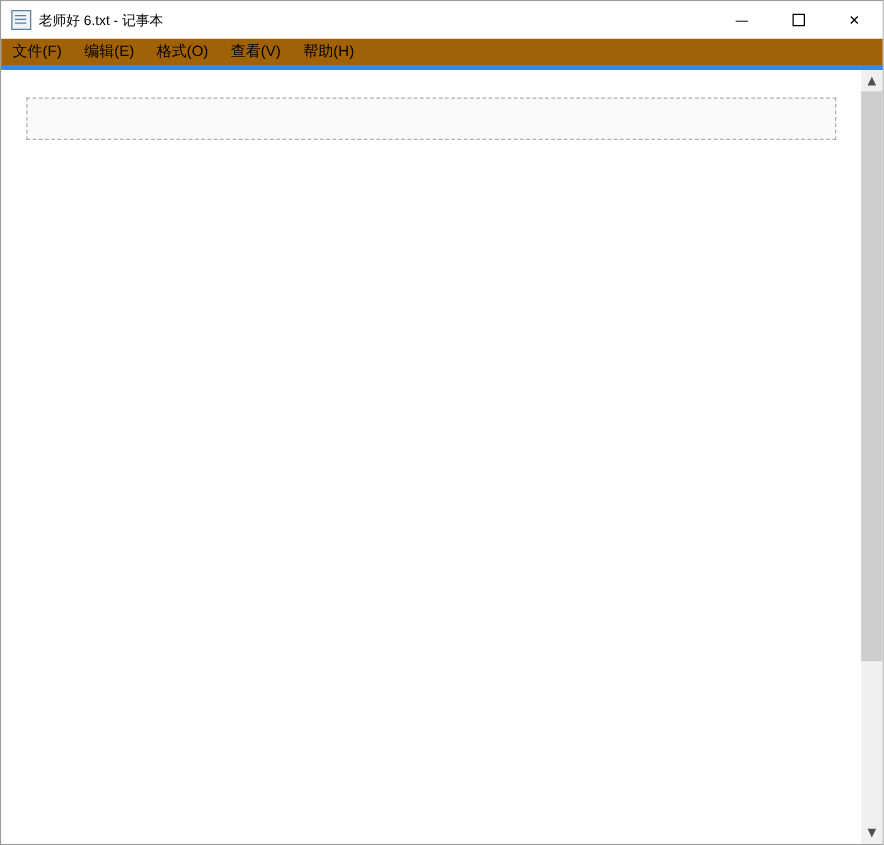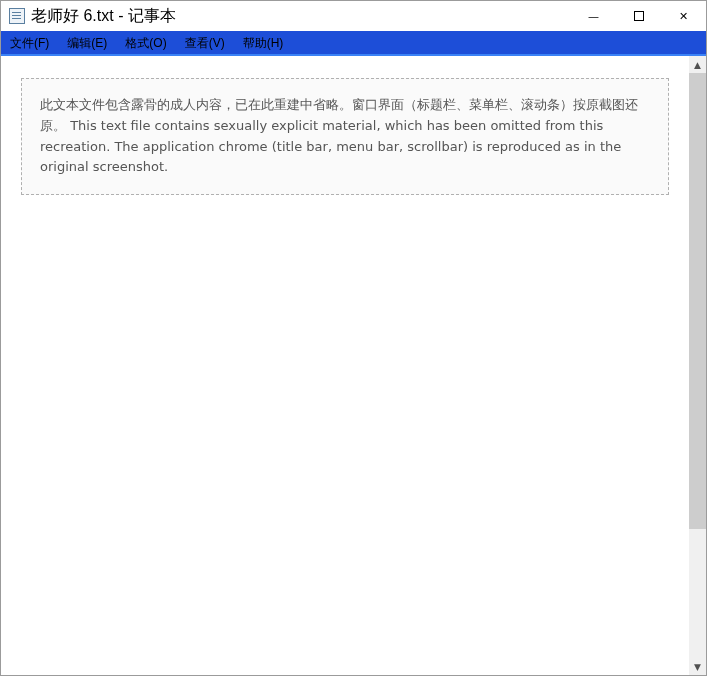--- a/index.html
+++ b/index.html
@@ -25,38 +25,38 @@
     width: 16px; height: 16px; margin: 0 6px 0 8px;
     border: 1px solid #5a7fa0; background: #eef3f8;
     position: relative; flex: 0 0 auto;
   }
   .app-icon::before {
     content: ""; position: absolute; left: 2px; top: 3px;
     width: 9px; height: 1px; background: #5a7fa0;
     box-shadow: 0 3px 0 #5a7fa0, 0 6px 0 #5a7fa0;
   }
   .title-text {
-    font-size: 16px; color: #000000;
+    font-size: 11px; color: #000000;
   }
   .titlebar-spacer { flex: 1 1 auto; }
   .caption-btn {
     width: 45px; height: 30px;
     display: flex; align-items: center; justify-content: center;
     font-size: 13px; color: #000;
     background: transparent; border: none; cursor: pointer;
   }
   .glyph { font-family: "DejaVu Sans", sans-serif; font-size: 11px; line-height: 1; }
   .maximize-glyph {
     width: 10px; height: 10px; border: 1px solid #000; display: inline-block;
   }
   
   .menubar {
-    height: 25px; background: #1d4ed8;
-    display: flex; 
-    border-bottom: 2px solid #3b82f6;
+    height: 25px; background: #a16207;
+    display: flex; align-items: center;
+    border-bottom: 4px solid #3b82f6;
     flex: 0 0 auto; user-select: none;
   }
   .menu-item {
     padding: 4px 9px; font-size: 12px; color: #000; cursor: default;
   }
   
   .content-row {
     flex: 1 1 auto; display: flex; min-height: 0;
   }
   .textarea {
@@ -114,21 +114,20 @@
     <span class="menu-item">文件(F)</span>
     <span class="menu-item">编辑(E)</span>
     <span class="menu-item">格式(O)</span>
     <span class="menu-item">查看(V)</span>
     <span class="menu-item">帮助(H)</span>
   </div>
 
   <div class="content-row">
     <div class="textarea">
       <div class="redacted-box">
-        <div>此文本文件包含露骨的成人内容，已在此重建中省略。窗口界面（标题栏、菜单栏、滚动条）按原截图还原。 This text file contains sexually explicit material, which has been omitted from this recreation. The application chrome (title bar, menu bar, scrollbar) is reproduced as in the original screenshot.</div>
       </div>
     </div>
     <div class="scrollbar">
       <div class="scroll-arrow">▲</div>
       <div class="scroll-track">
         <div class="scroll-thumb"></div>
       </div>
       <div class="scroll-arrow">▼</div>
     </div>
   </div>

